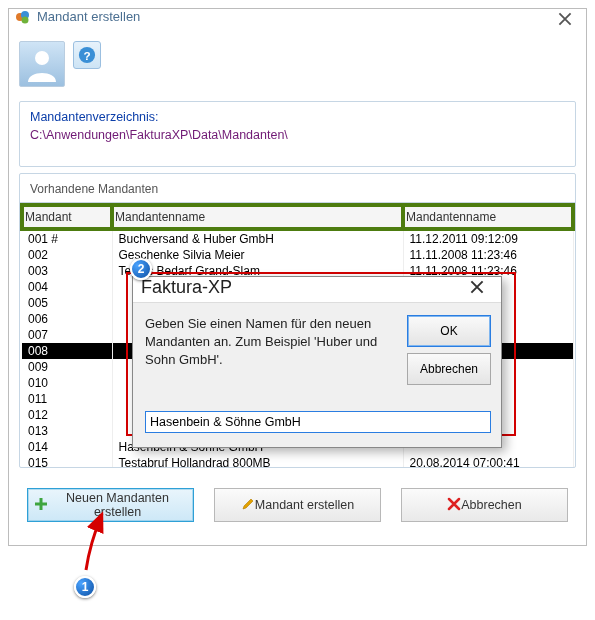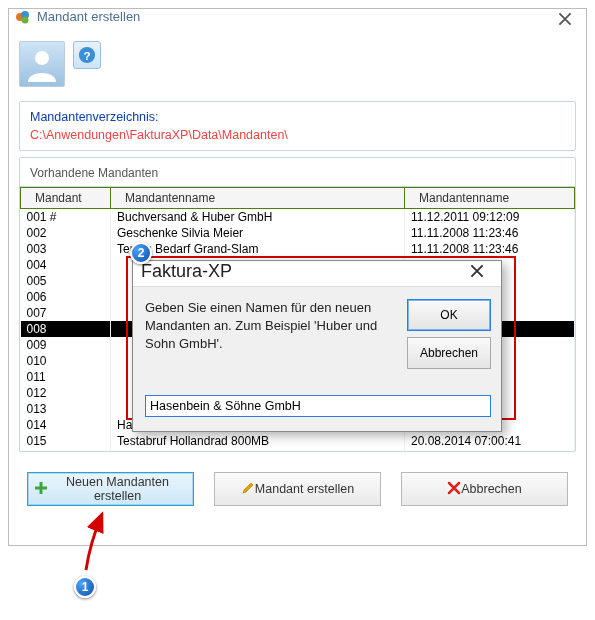--- a/index.html
+++ b/index.html
@@ -57,23 +57,23 @@
     cursor:pointer;
   }
   .help-btn svg{width:18px;height:18px;}
 
   .groupbox {
     margin: 6px 10px;
     border: 1px solid #c6d6e4;
     border-radius: 2px;
     padding: 10px 10px 10px 10px;
   }
-  .dirbox { padding-top:8px; padding-bottom:8px; }
+  .dirbox { padding-top:8px; padding-bottom:24px; }
   .dir-label { color:#0b3ea9; margin-bottom:4px; font-size:12.5px; }
-  .dir-path { color:#ef4444; font-size:12.5px; }
+  .dir-path { color:#701a75; font-size:12.5px; }
 
   .listbox { padding:0; }
   .listbox-title { color:#555; font-size:12px; padding:8px 10px 6px 10px; border-bottom:1px solid #c6d6e4;}
   .listbox-inner {
     position:relative;
   }
   .table-wrap {
     height: 264px;
     overflow: hidden;
     display:flex;
@@ -83,24 +83,24 @@
     overflow-y:auto;
     overflow-x:hidden;
   }
   table {
     border-collapse: collapse;
     width:100%;
     font-size:12px;
   }
   thead th {
     background:#f5f5f5;
-    border:1px solid #4d7c0f;
+    border:4px solid #4d7c0f;
     text-align:left;
     font-weight:400;
-    padding:3px 14px;
+    padding:3px 1px;
     color:#333;
     position:sticky; top:0;
   }
   tbody td {
     padding:1px 6px;
     border-right:1px solid #eee;
     white-space:nowrap;
   }
   tbody tr.selected td { background:#000; color:#fff; }
   .col-id { width:90px; }

